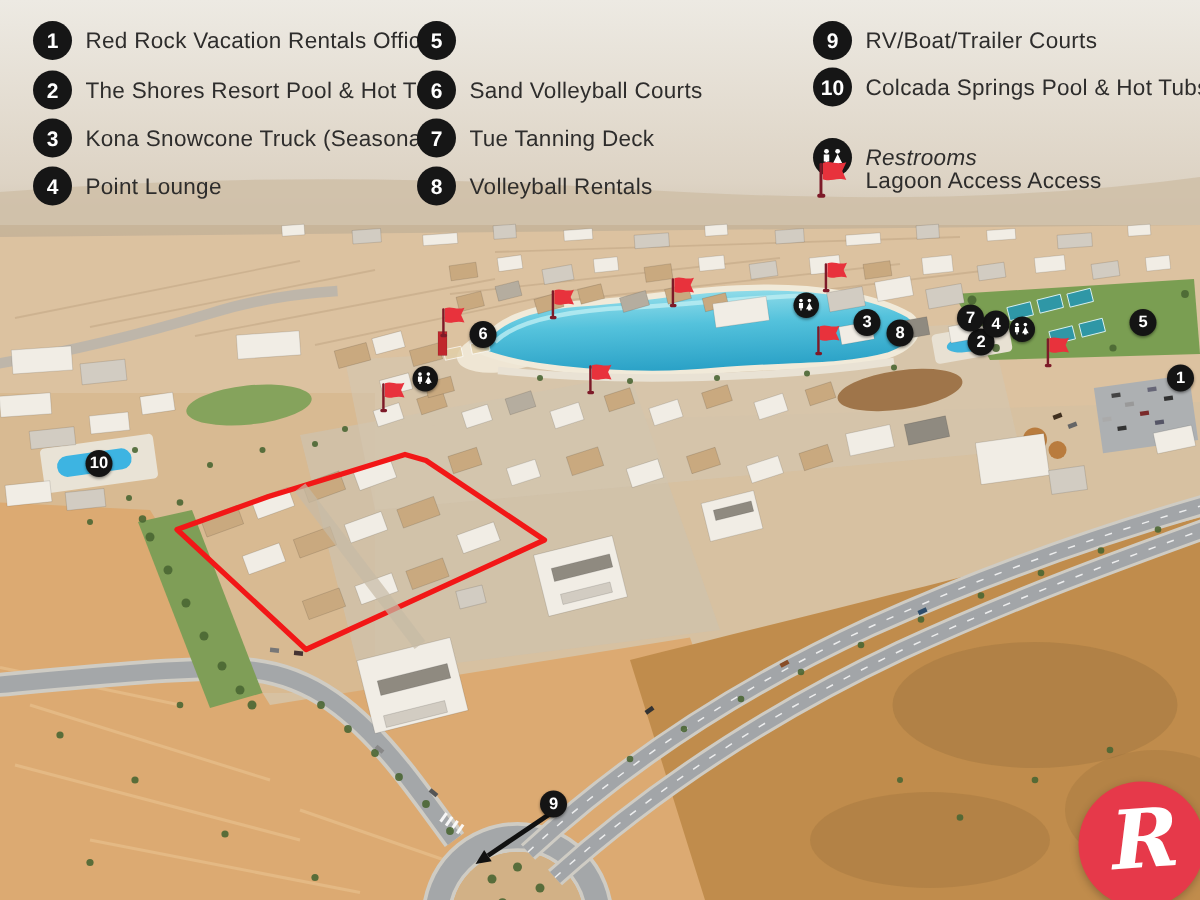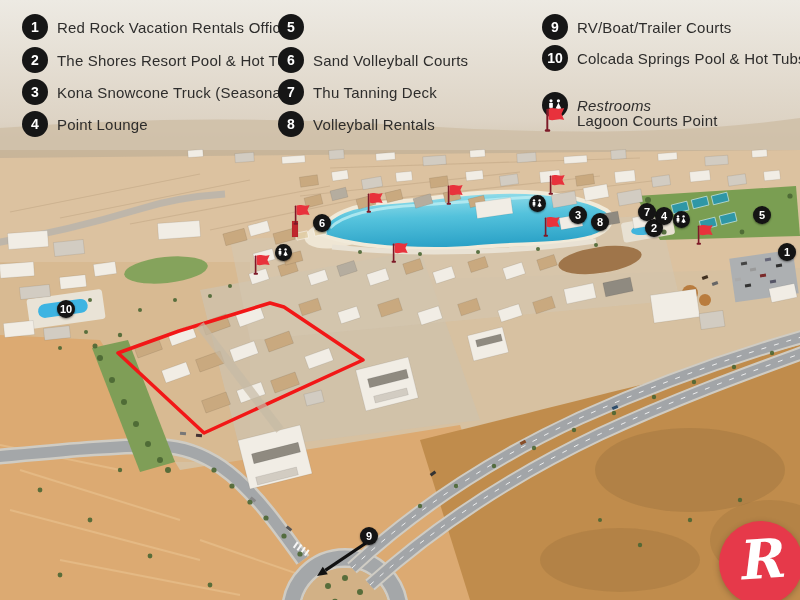--- a/index.html
+++ b/index.html
@@ -428,21 +428,21 @@
       </div>
       <div class="lrow" style="left: 278px; top: 14px;">
         <span class="lnum">5</span>
       </div>
       <div class="lrow" style="left: 278px; top: 47px;">
         <span class="lnum">6</span>
         <span class="llabel">Sand Volleyball Courts</span>
       </div>
       <div class="lrow" style="left: 278px; top: 79px;">
         <span class="lnum">7</span>
-        <span class="llabel">Thu Tanning Deck</span>
+        <span class="llabel">Tue Tanning Deck</span>
       </div>
       <div class="lrow" style="left: 278px; top: 111px;">
         <span class="lnum">8</span>
         <span class="llabel">Volleyball Rentals</span>
       </div>
       <div class="lrow" style="left: 542px; top: 14px;">
         <span class="lnum">9</span>
         <span class="llabel">RV/Boat/Trailer Courts</span>
       </div>
       <div class="lrow" style="left: 542px; top: 45px;">
@@ -461,20 +461,20 @@
         <span class="llabel">Restrooms</span>
       </div>
       <div class="lrow" style="left: 542px; top: 107px;">
         <span class="licon">
           <svg width="22" height="26" viewBox="0 0 20 24">
     <rect x="2" y="1.5" width="1.8" height="20" rx=".8" fill="#7d1a28"></rect>
     <rect x="0.6" y="20.5" width="5" height="2.4" rx="1.1" fill="#7d1a28"></rect>
     <path d="M4,1.5 C9,-0.5 12,3 18.5,1 L16,6.5 L18.5,12 C12,10 9,13.5 4,11.5 Z" fill="#e8323c"></path>
   </svg>
         </span>
-        <span class="llabel">Lagoon Courts Point</span>
+        <span class="llabel">Lagoon Access Access</span>
       </div>
     </div>
 
   <div id="logo" style="left: 719px; top: 521px; width: 84px; height: 84px; background: rgb(230, 57, 74);">
     <span>R</span>
   </div>
 </div>
 
 </body></html>

